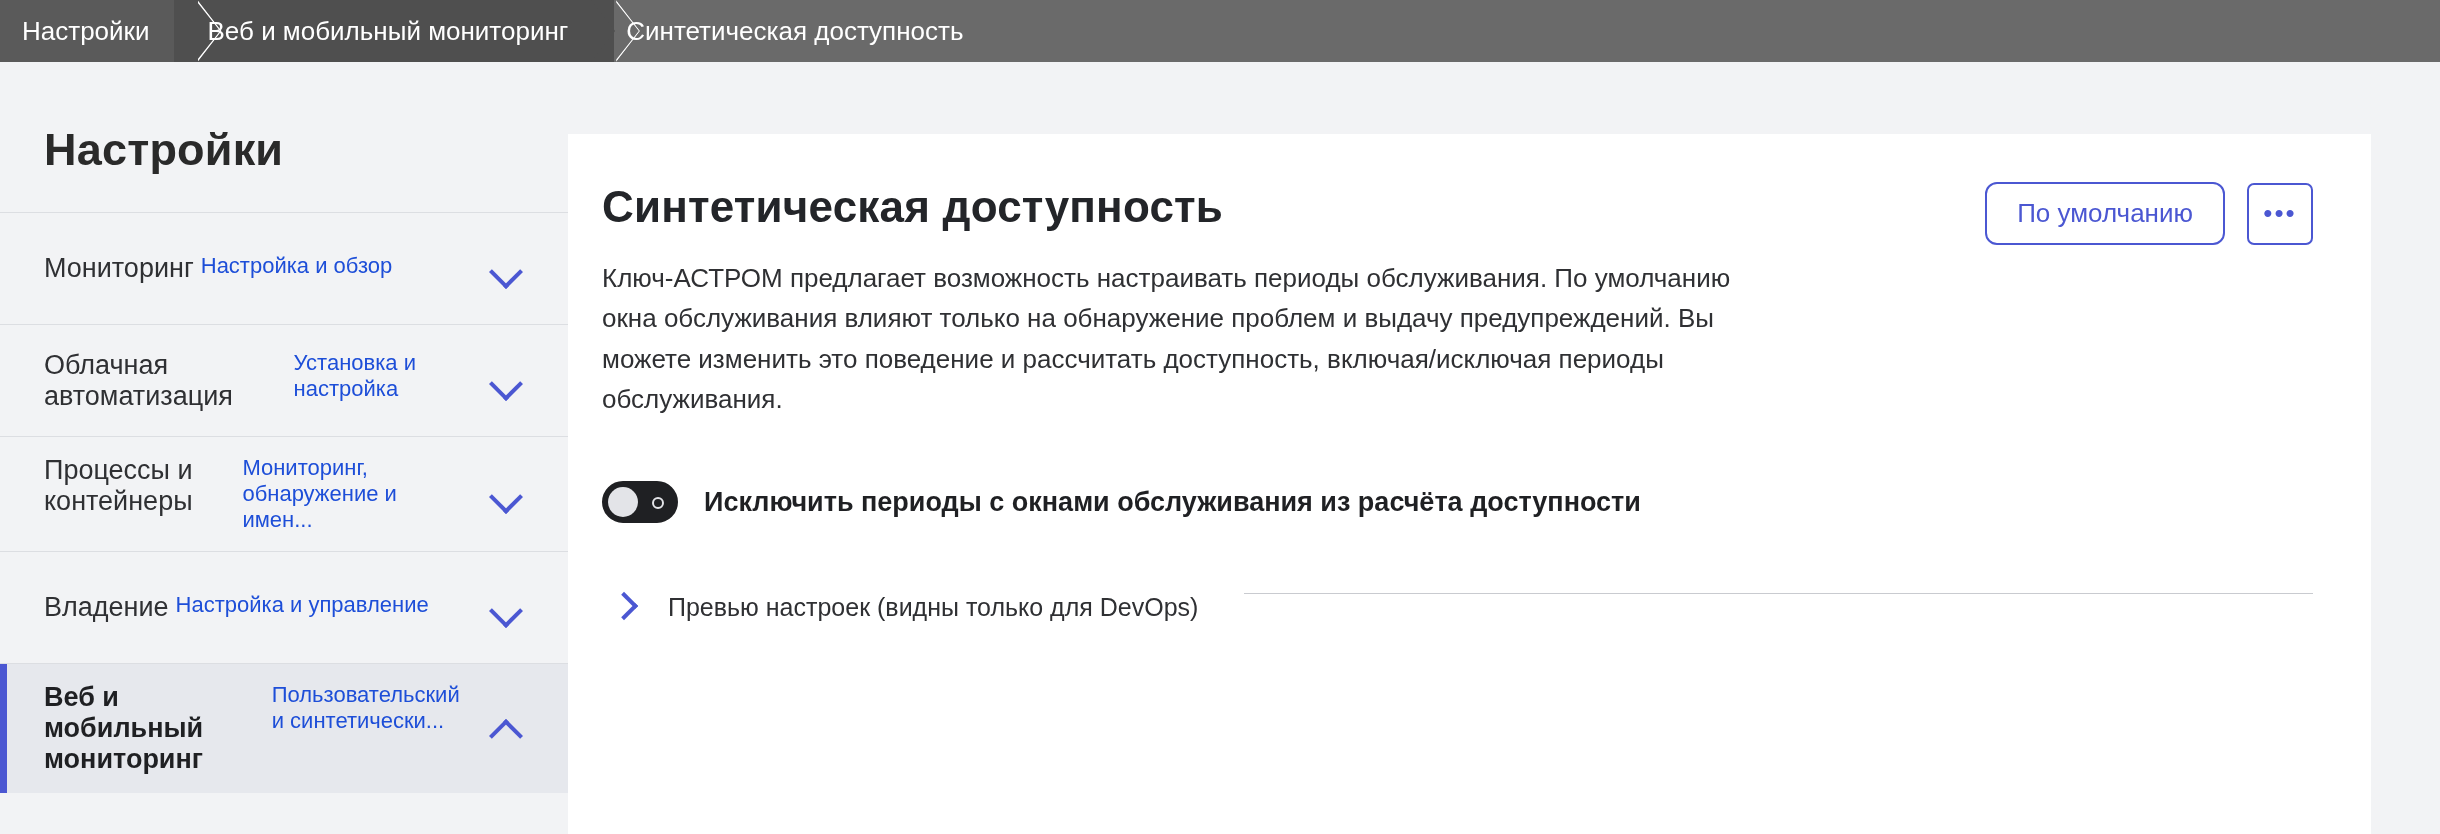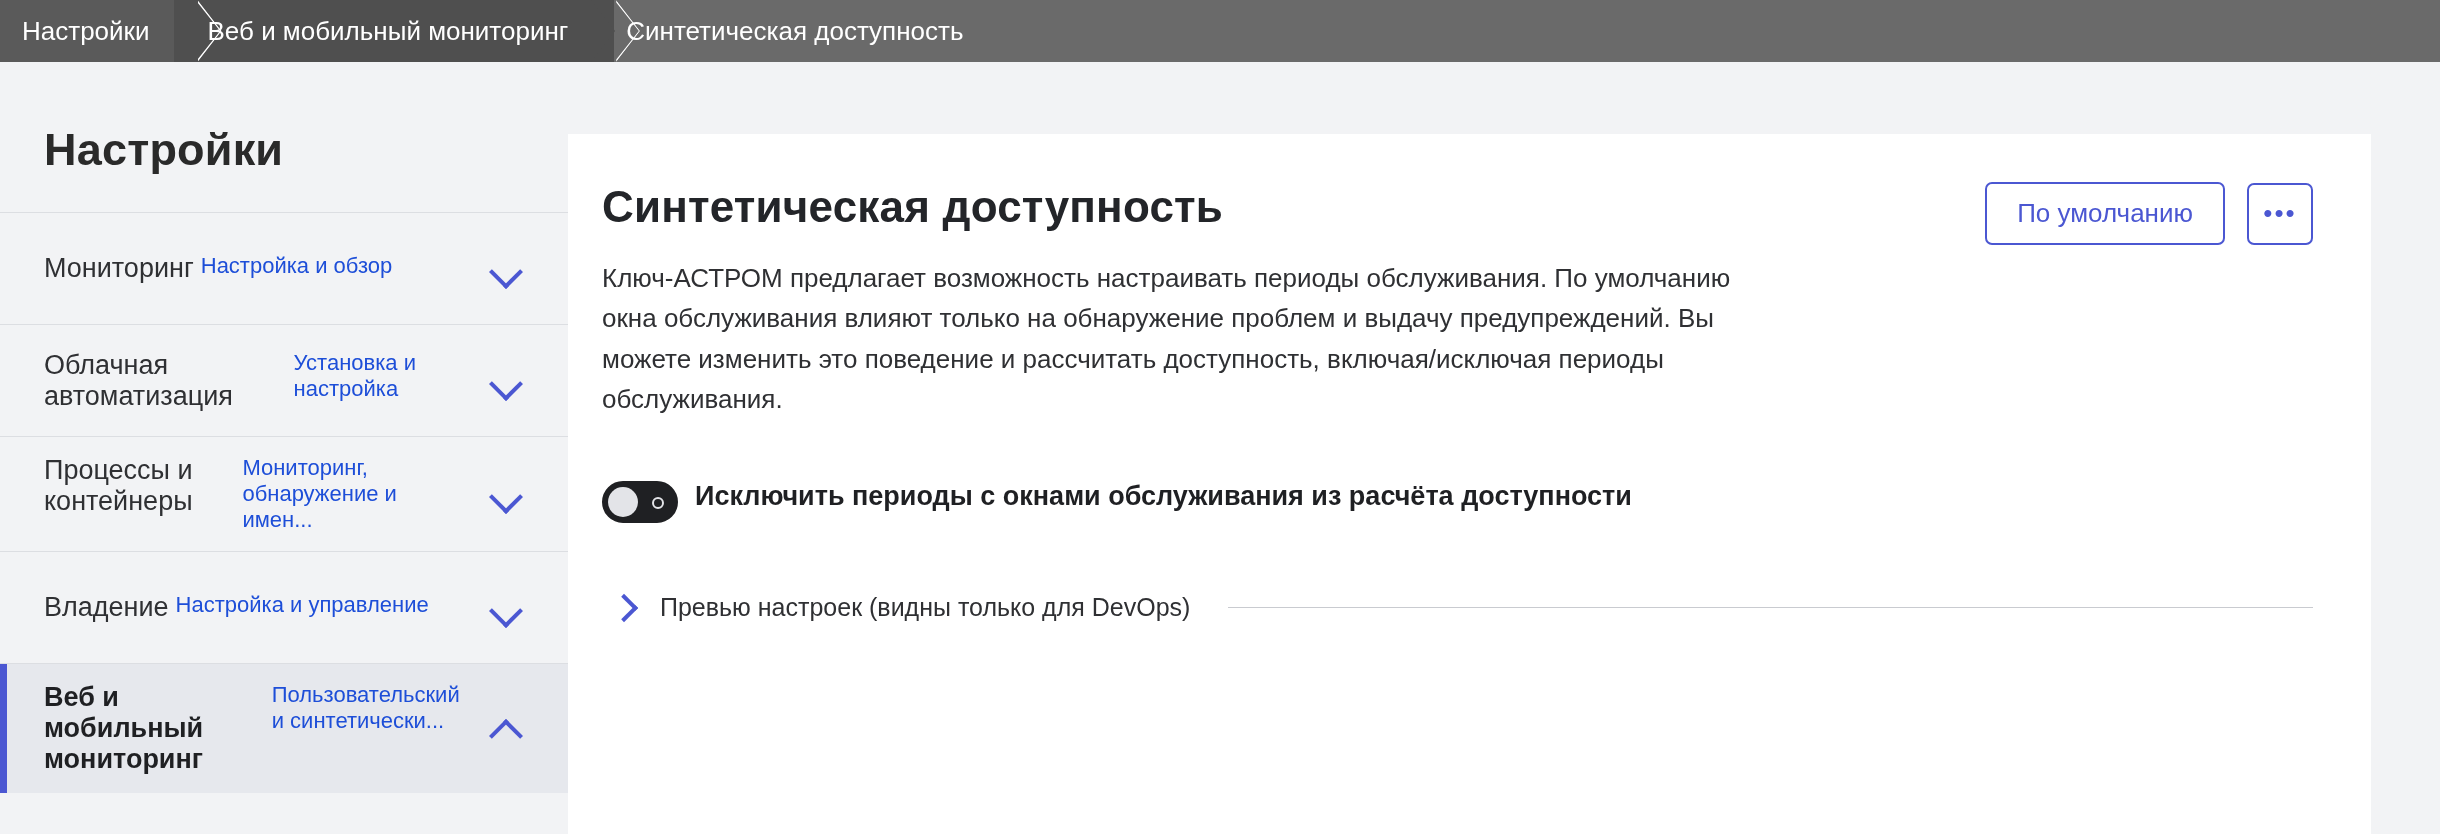--- a/index.html
+++ b/index.html
@@ -162,21 +162,21 @@
     font-weight: bold;
     color: #232529;
     margin: 0 0 26px 0;
     letter-spacing: .2px;
   }
   .header-actions { display: flex; align-items: center; gap: 22px; }
   .btn-default {
     border: 2px solid #4b57d2;
     color: #4b57d2;
     background: #ffffff;
-    border-radius: 7px;
+    border-radius: 12px;
     font-size: 26px;
     padding: 14px 30px;
     cursor: pointer;
     font-family: "Liberation Sans", sans-serif;
     white-space: nowrap;
   }
   .btn-ellipsis {
     border: 2px solid #4b57d2;
     color: #4b57d2;
     background: #ffffff;
@@ -191,22 +191,22 @@
     font-size: 26px;
     line-height: 1.55;
     color: #2f3033;
     max-width: 1160px;
     margin: 0 0 62px 0;
   }
 
   
   .toggle-row {
     display: flex;
-    align-items: flex-start;
-    gap: 17px;
+    align-items: center;
+    gap: 26px;
     margin-bottom: 70px;
   }
   .toggle {
     width: 76px; height: 42px;
     background: #1f2023;
     border-radius: 21px;
     position: relative;
     cursor: pointer;
     flex: 0 0 76px;
     border: 2px solid #1f2023;
@@ -228,22 +228,22 @@
   }
   .toggle-label {
     font-size: 27px;
     font-weight: bold;
     color: #1f2023;
   }
 
   
   .preview-row {
     display: flex;
-    align-items: center;
-    gap: 24px;
+    align-items: flex-start;
+    gap: 32px;
   }
   .chev-right {
     width: 26px; height: 26px;
     position: relative;
     flex: 0 0 26px;
     margin-left: 8px;
   }
   .chev-right::before {
     content: "";
     position: absolute;

